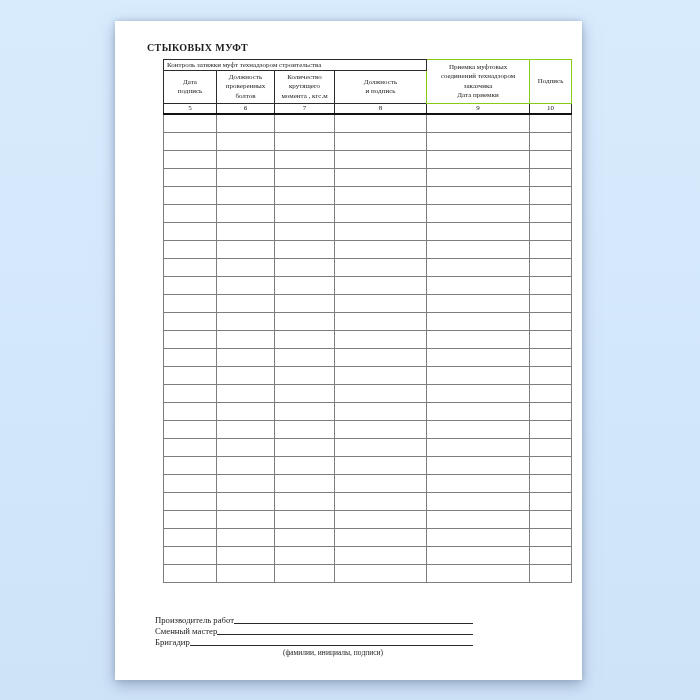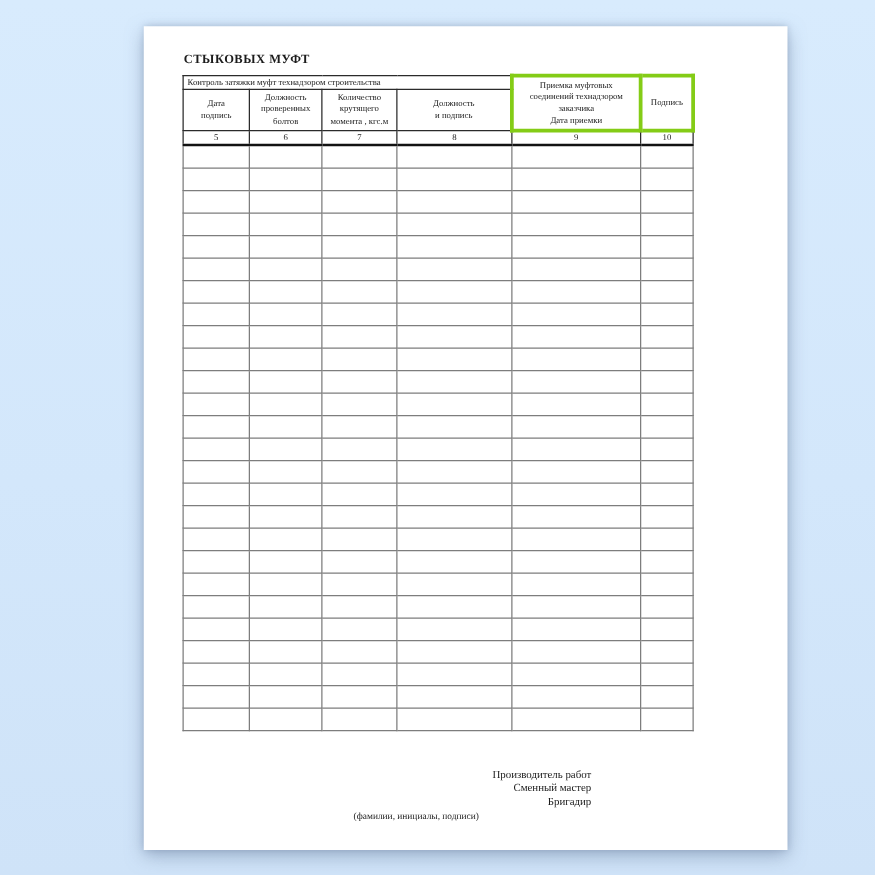--- a/index.html
+++ b/index.html
@@ -6,62 +6,61 @@
   body {
     width: 700px; height: 700px; overflow: hidden; position: relative;
     background: linear-gradient(180deg, #d8ebfd 0%, #d3e7fb 55%, #cfe3f8 100%);
     font-family: "Liberation Serif", "DejaVu Serif", serif;
     color: #1c1c1c;
   }
   .sheet {
     position: absolute; left: 115px; top: 21px; width: 467px; height: 659px;
     background: #ffffff;
     box-shadow: 0 5px 14px rgba(105,125,158,0.55), 0 0 5px rgba(105,125,158,0.35);
-    padding-left: 48px;
   }
   .sheet-title {
     position: absolute; left: 32px; top: 21px;
     font-size: 10px; font-weight: bold; letter-spacing: 0.4px;
     white-space: nowrap;
   }
   table.log-table {
-    position: absolute; left: 31px; top: 38px;
+    position: absolute; left: 48px; top: 38px;
     width: 408px; table-layout: fixed; border-collapse: collapse;
     border: 1.4px solid #2b2b2b;
   }
   td { padding: 0; box-sizing: border-box; }
   .hA {
     height: 11px; font-size: 7px; line-height: 10px;
     padding-left: 3px; text-align: left; vertical-align: middle;
     border: 1px solid #2b2b2b; white-space: nowrap; overflow: hidden;
   }
   .hB {
     height: 33px; font-size: 7px; line-height: 1.3;
     text-align: center; vertical-align: middle;
     border: 1px solid #2b2b2b; white-space: pre-line;
   }
   .hSpan {
     font-size: 7px; line-height: 1.3;
     text-align: center; vertical-align: middle;
-    border: 3px solid #84cc16; white-space: pre-line;
+    border: 1px solid #84cc16; white-space: pre-line;
   }
   .hN {
     height: 10px; font-size: 7px; line-height: 9px; text-align: center;
     vertical-align: middle;
     border: 1px solid #2b2b2b;
     border-bottom: 2.5px solid #121212;
   }
   .bcell {
     height: 18px;
     border: 1px solid #7d7d7d;
   }
   .sig-block {
     position: absolute; left: 40px; top: 593px; width: 318px;
   }
-  .sig-row { display: flex; align-items: flex-end; height: 11px; flex-direction: column; }
+  .sig-row { display: flex; align-items: flex-end; height: 11px; }
   .sig-label { font-size: 8.7px; line-height: 10px; white-space: nowrap; }
   .sig-line { flex: 1; border-bottom: 1px solid #2a2a2a; margin-bottom: 1px; height: 1px; }
   .sig-note {
     font-size: 7.5px; text-align: center; padding-left: 38px; margin-top: 1px;
     color: #222;
   }
 </style>
 </head>
 <body>
 

